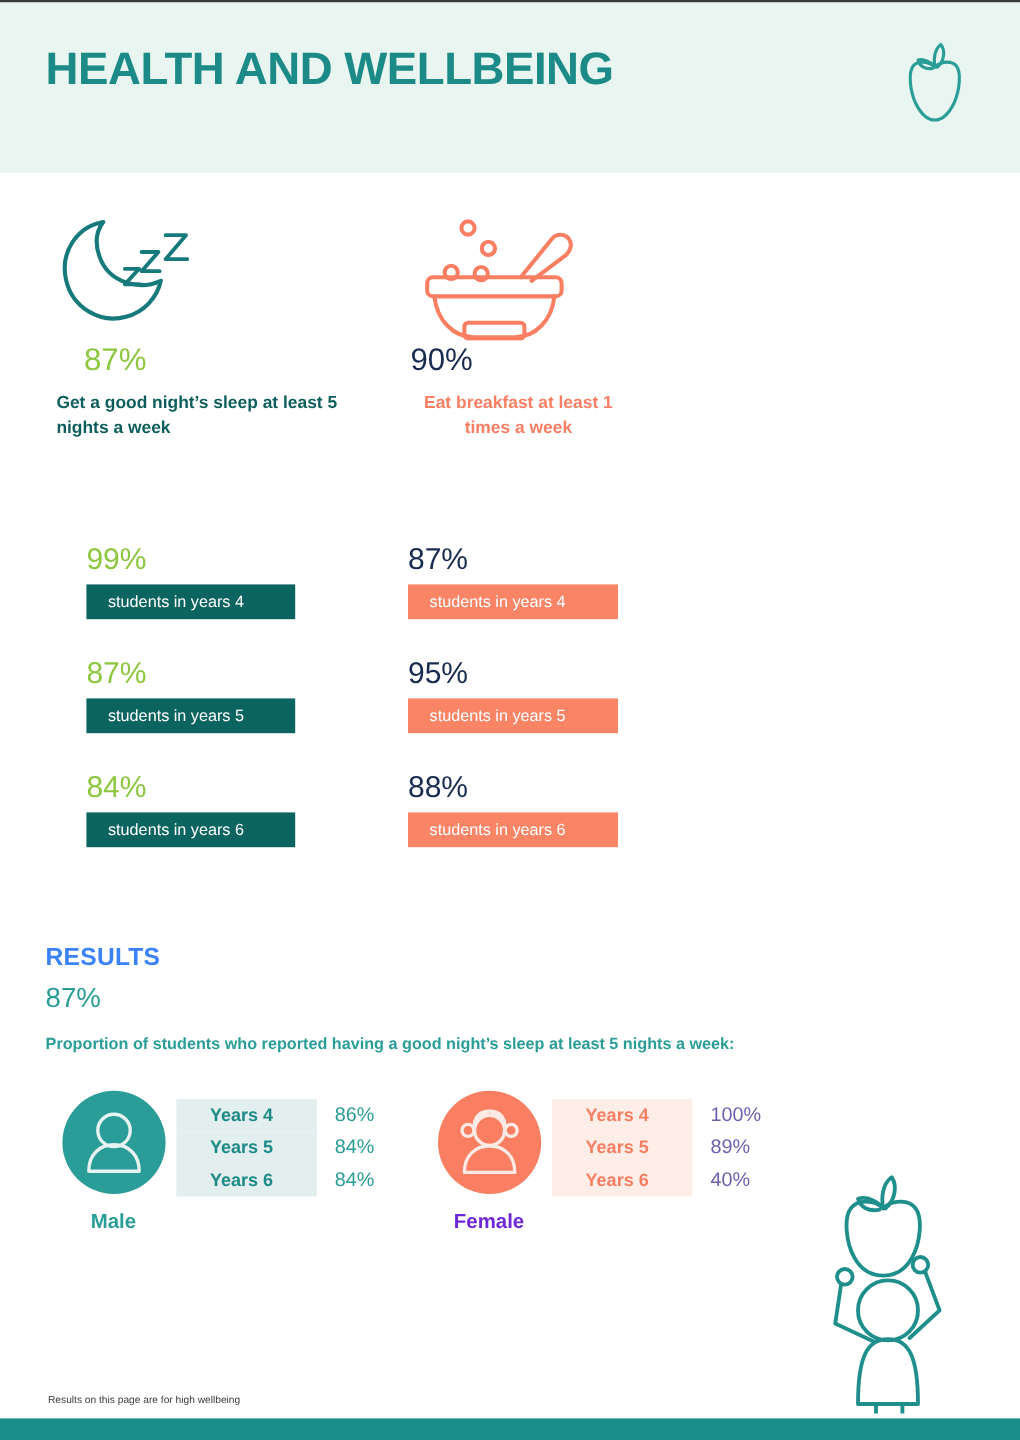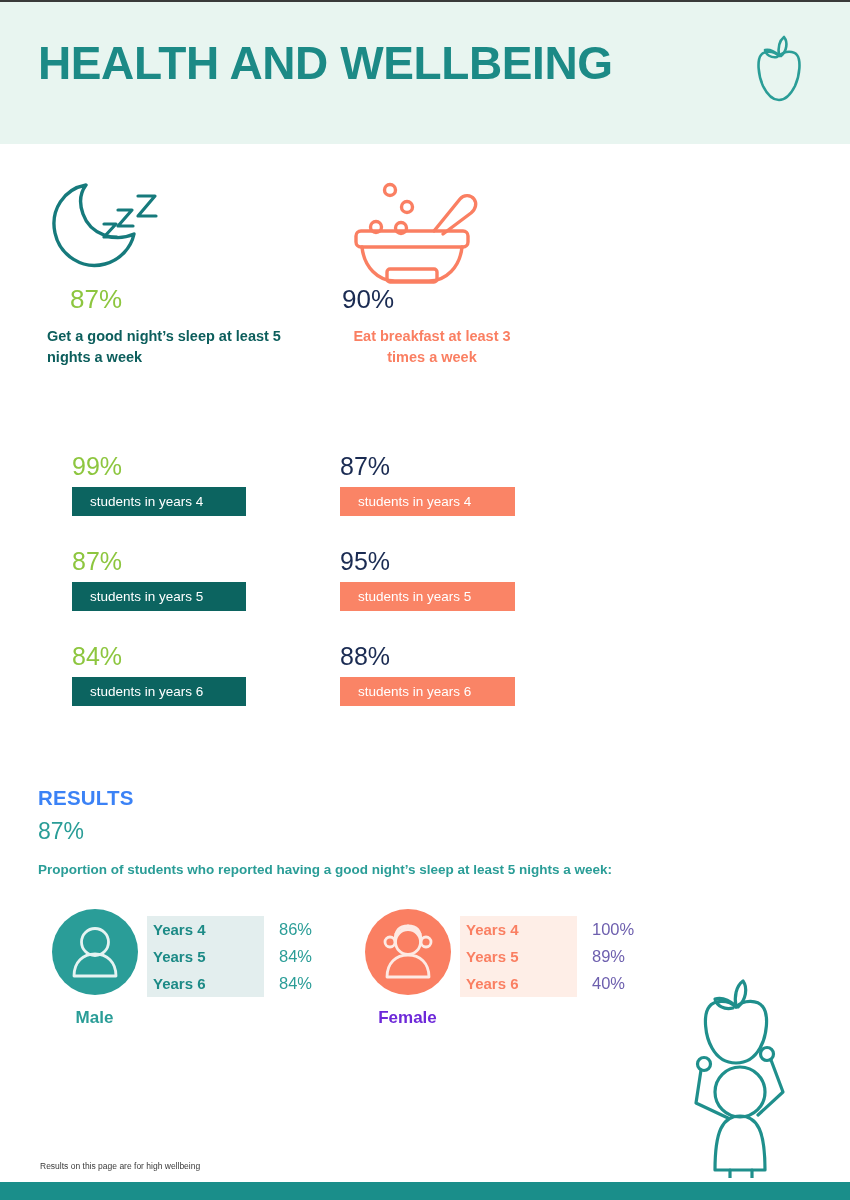--- a/index.html
+++ b/index.html
@@ -18,21 +18,21 @@
   }
 
   
   .header {
     position: absolute; left: 0; top: 0;
     width: 850px; height: 142px;
     background: #e8f5f0;
   }
   .header-title {
     position: absolute; left: 38px; top: 33px;
-    font-size: 46px; font-weight: 900;
+    font-size: 38px; font-weight: 900;
     line-height: 1.22;
     letter-spacing: -0.4px;
     color: #1c8a86;
     text-transform: uppercase;
   }
   .header-title .line2 { display: block; }
   .header-apple {
     position: absolute; right: 32px; top: 28px;
     width: 78px; height: 82px;
   }
@@ -113,21 +113,21 @@
   .gender-male .gender-name { color: #2a9d97; }
   .gender-female .gender-name { color: #6d28d9; }
   .gender-rows { padding-top: 7px; }
   .gender-row {
     display: flex; align-items: center; height: 27px;
   }
   .gender-row + .gender-row { margin-top: 0; }
   .gender-row-label {
     width: 117px; height: 27px;
     display: flex; align-items: center;
-    padding-left: 6px;
+    padding-left: 28px;
     font-size: 15px; font-weight: 900;
   }
   .gender-row-pct {
     margin-left: 15px;
     font-size: 16.5px; font-weight: 400;
   }
   .gender-male .gender-row-label { background: #e3eeee; color: #1c8a86; }
   .gender-male .gender-row-pct { color: #2a9d97; }
   .gender-female .gender-row-label { background: #feeee7; color: #fa7f62; }
   .gender-female .gender-row-pct { color: #6d5fae; }
@@ -189,21 +189,21 @@
         <circle cx="65" cy="33" r="5.5"></circle>
         <circle cx="34" cy="53" r="5.5"></circle>
         <circle cx="59" cy="54" r="5.5"></circle>
         <path d="M92 57 L118 25 C122 20 129 21 132 25 C135 29 134 35 129 39 L101 60"></path>
         <rect x="14" y="57" width="112" height="16" rx="5"></rect>
         <path d="M20 73 C22 93 36 107 53 107 L87 107 C104 107 118 93 120 73"></path>
         <rect x="45" y="95" width="50" height="13" rx="3"></rect>
       </svg>
     </div>
     <div class="stat-pct">90%</div>
-    <div class="stat-label">Eat breakfast at least 3 times a week</div>
+    <div class="stat-label">Eat breakfast at least 1 times a week</div>
   </div>
 
   <div class="year-group col-left">
     <div class="year-block">
       <div class="year-pct">99%</div>
       <div class="year-bar">students in years 4</div>
     </div>
     <div class="year-block">
       <div class="year-pct">87%</div>
       <div class="year-bar">students in years 5</div>

